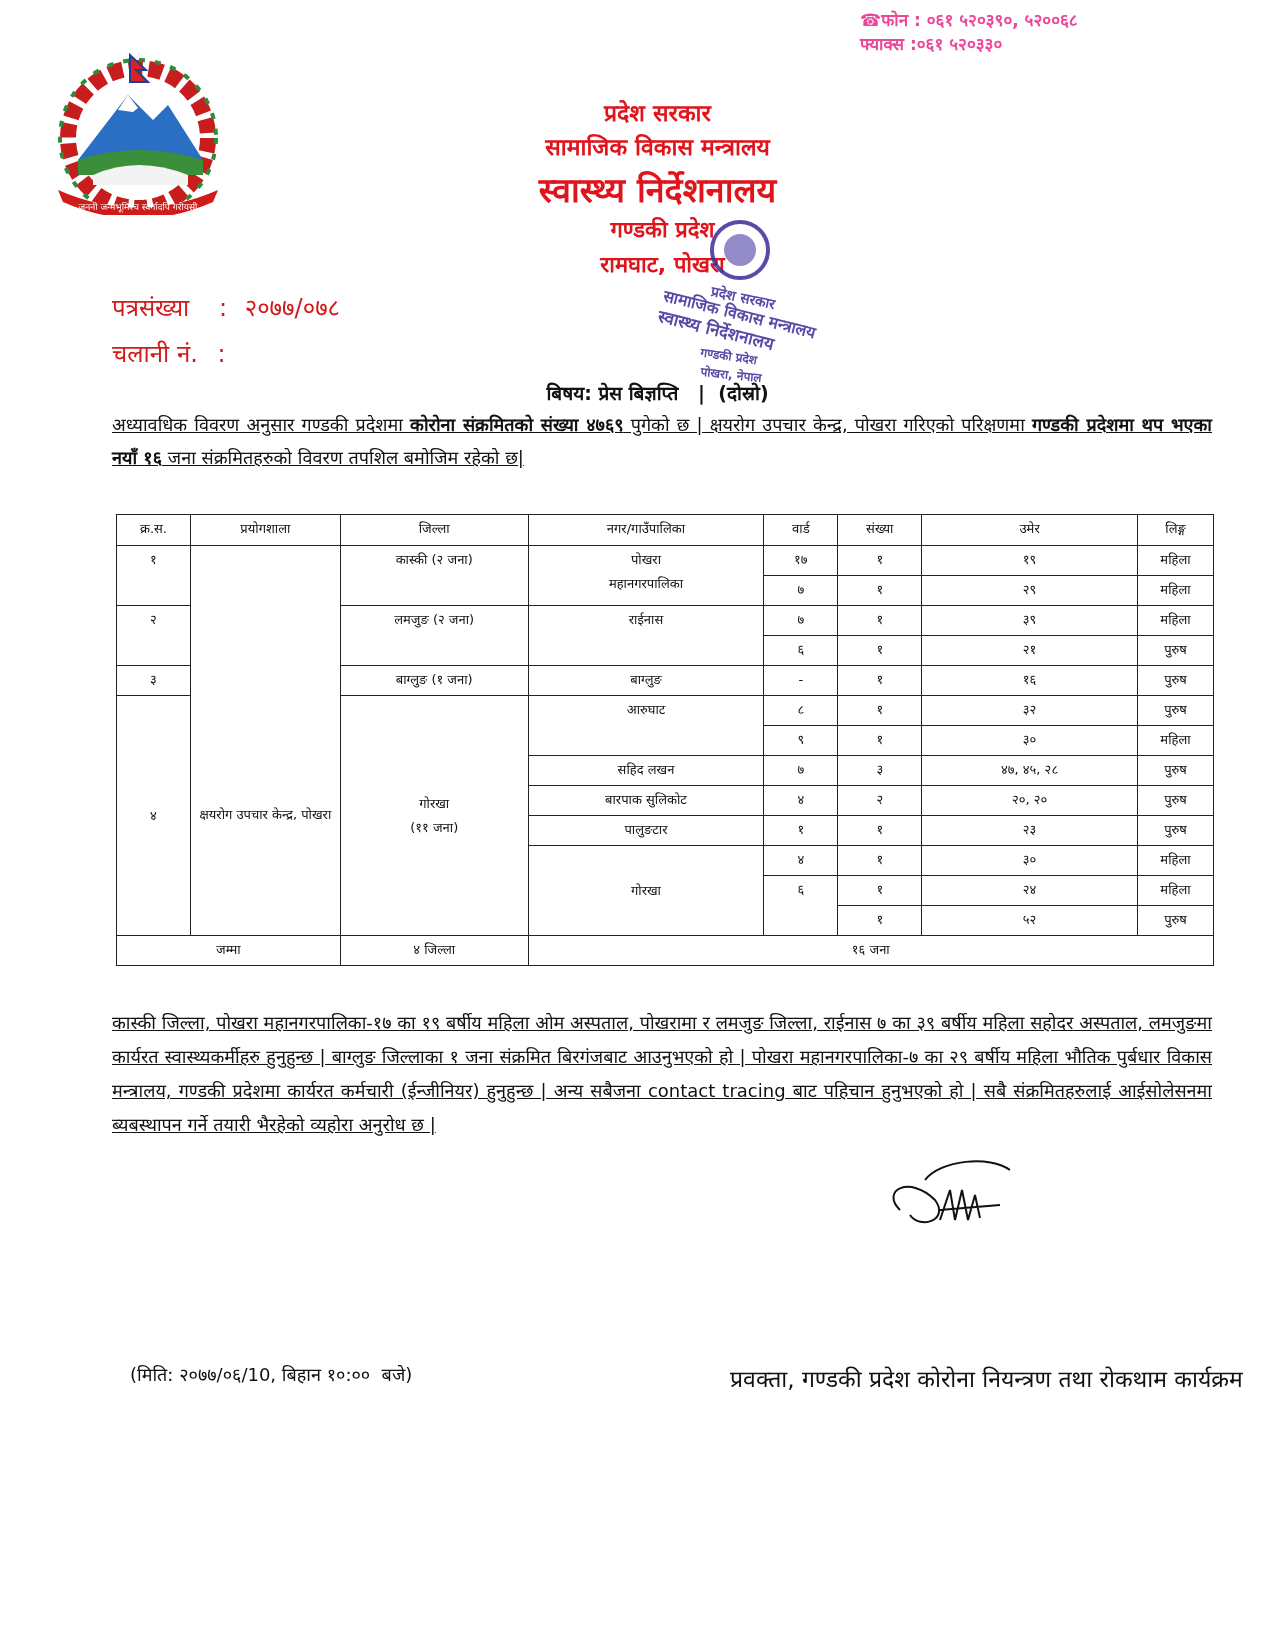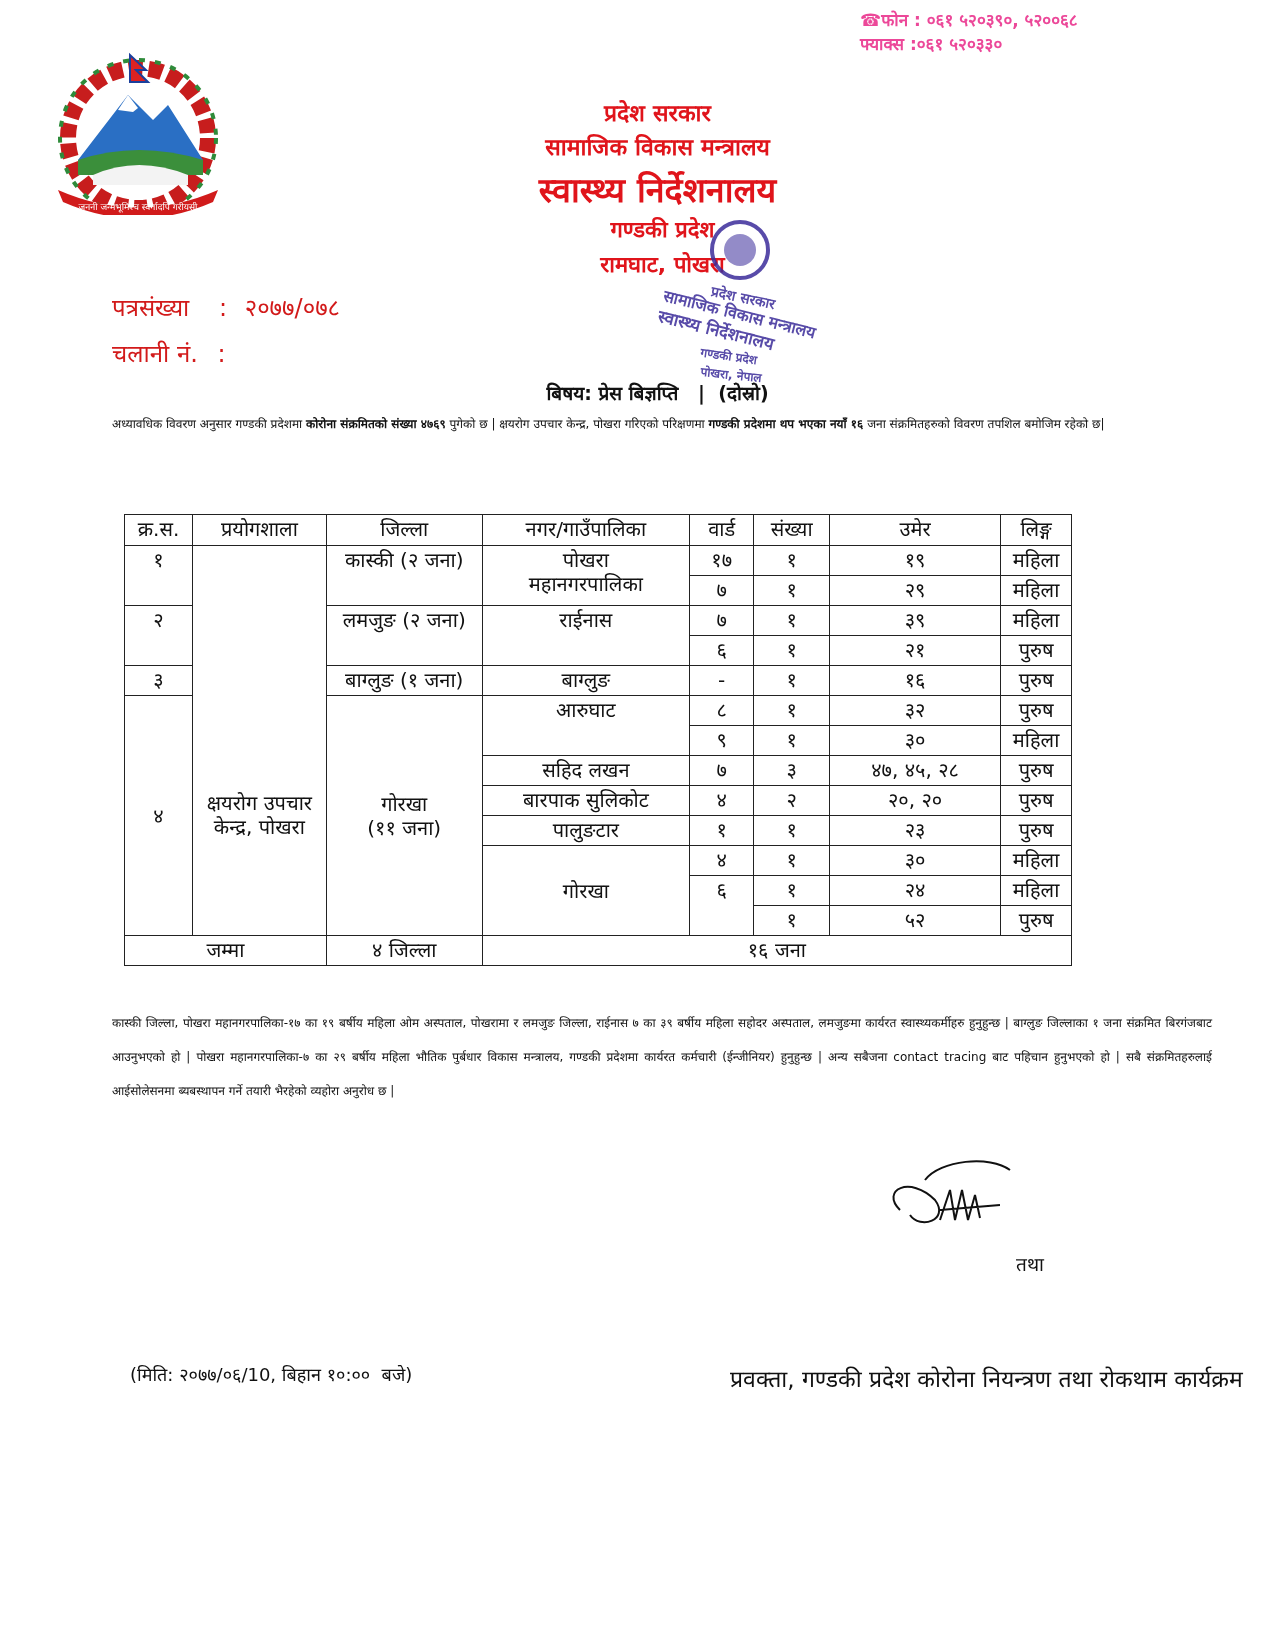--- a/index.html
+++ b/index.html
@@ -8,23 +8,23 @@
   .abs { position:absolute; }
   .contact { left:860px; top:8px; font-size:17px; font-weight:bold; line-height:24px; color:#ec4899; }
   .hdr { left:0; width:1275px; text-align:center; color:#e0141b; font-weight:bold; }
   .hdr1 { top:96px; font-size:23px; padding-left:20px; }
   .hdr2 { top:130px; font-size:23px; padding-left:20px; }
   .hdr3 { top:166px; font-size:34px; padding-left:20px; }
   .hdr4 { top:213px; font-size:22px; padding-left:25px; }
   .hdr5 { top:248px; font-size:22px; padding-left:25px; }
   .ref { left:112px; font-size:24px; color:#d21a1a; }
   .subject { left:0; width:1275px; text-align:center; top:380px; font-size:19px; font-weight:bold; padding-left:20px; }
-  .para { left:112px; width:1100px; font-size:12px; line-height:33px; text-align:justify; }
+  .para { left:112px; width:1100px; font-size:18px; line-height:33px; text-align:justify;text-decoration:underline; }
   .bold { font-weight:bold; }
-  table.data { position:absolute; left:124px; top:514px; width:948px; border-collapse:collapse; font-size:20px; }
+  table.data { position:absolute; left:116px; top:514px; width:1098px; border-collapse:collapse; font-size:13px; }
   table.data td, table.data th { border:1.5px solid #222; text-align:center; vertical-align:top; padding:2px 4px; height:25px; font-weight:normal; line-height:24px; }
   table.data th { height:26px; }
   .mid { vertical-align:middle !important; }
   .sig { left:850px; width:360px; text-align:center; font-size:19px; line-height:34px; }
   .date { left:130px; top:1362px; font-size:18px; }
   .spok { left:730px; top:1362px; font-size:23px; }
   .emblem { left:38px; top:50px; width:200px; height:160px; }
   .stamp { left:640px; top:220px; width:200px; height:170px; }
 </style>
 </head>
@@ -222,17 +222,16 @@
   </table>
 
 <div class="abs para" style="top:1006px; line-height:34px;">कास्की जिल्ला, पोखरा महानगरपालिका-१७ का १९ बर्षीय महिला ओम अस्पताल, पोखरामा र लमजुङ जिल्ला, राईनास ७ का ३९ बर्षीय महिला सहोदर अस्पताल, लमजुङमा  कार्यरत स्वास्थ्यकर्मीहरु हुनुहुन्छ | बाग्लुङ जिल्लाका १ जना संक्रमित बिरगंजबाट आउनुभएको हो | पोखरा महानगरपालिका-७ का २९ बर्षीय महिला भौतिक पुर्बधार विकास मन्त्रालय, गण्डकी प्रदेशमा कार्यरत कर्मचारी (ईन्जीनियर) हुनुहुन्छ |  अन्य सबैजना contact tracing बाट पहिचान हुनुभएको हो | सबै संक्रमितहरुलाई आईसोलेसनमा ब्यबस्थापन गर्ने तयारी भैरहेको व्यहोरा अनुरोध छ |</div>
 
 <div class="abs" style="left:880px; top:1150px; width:150px; height:90px;">
   <svg width="150" height="90" viewBox="0 0 150 90">
     <path d="M20 60 C0 40 30 25 55 50 C70 70 40 80 30 65 M45 30 C60 10 110 5 130 20 M60 70 L70 40 L75 70 L82 40 L88 70 L95 45 L100 68 M60 60 L120 55" fill="none" stroke="#111" stroke-width="2"></path>
   </svg>
 </div>
 <div class="abs sig" style="top:1247px;">
-  <div>तथा</div>
 </div>
 
 <div class="abs date" style="white-space:pre;">(मिति: २०७७/०६/10, बिहान १०:००  बजे)</div>
 <div class="abs spok">प्रवक्ता, गण्डकी प्रदेश कोरोना नियन्त्रण तथा रोकथाम कार्यक्रम</div>
 
 </body></html>

